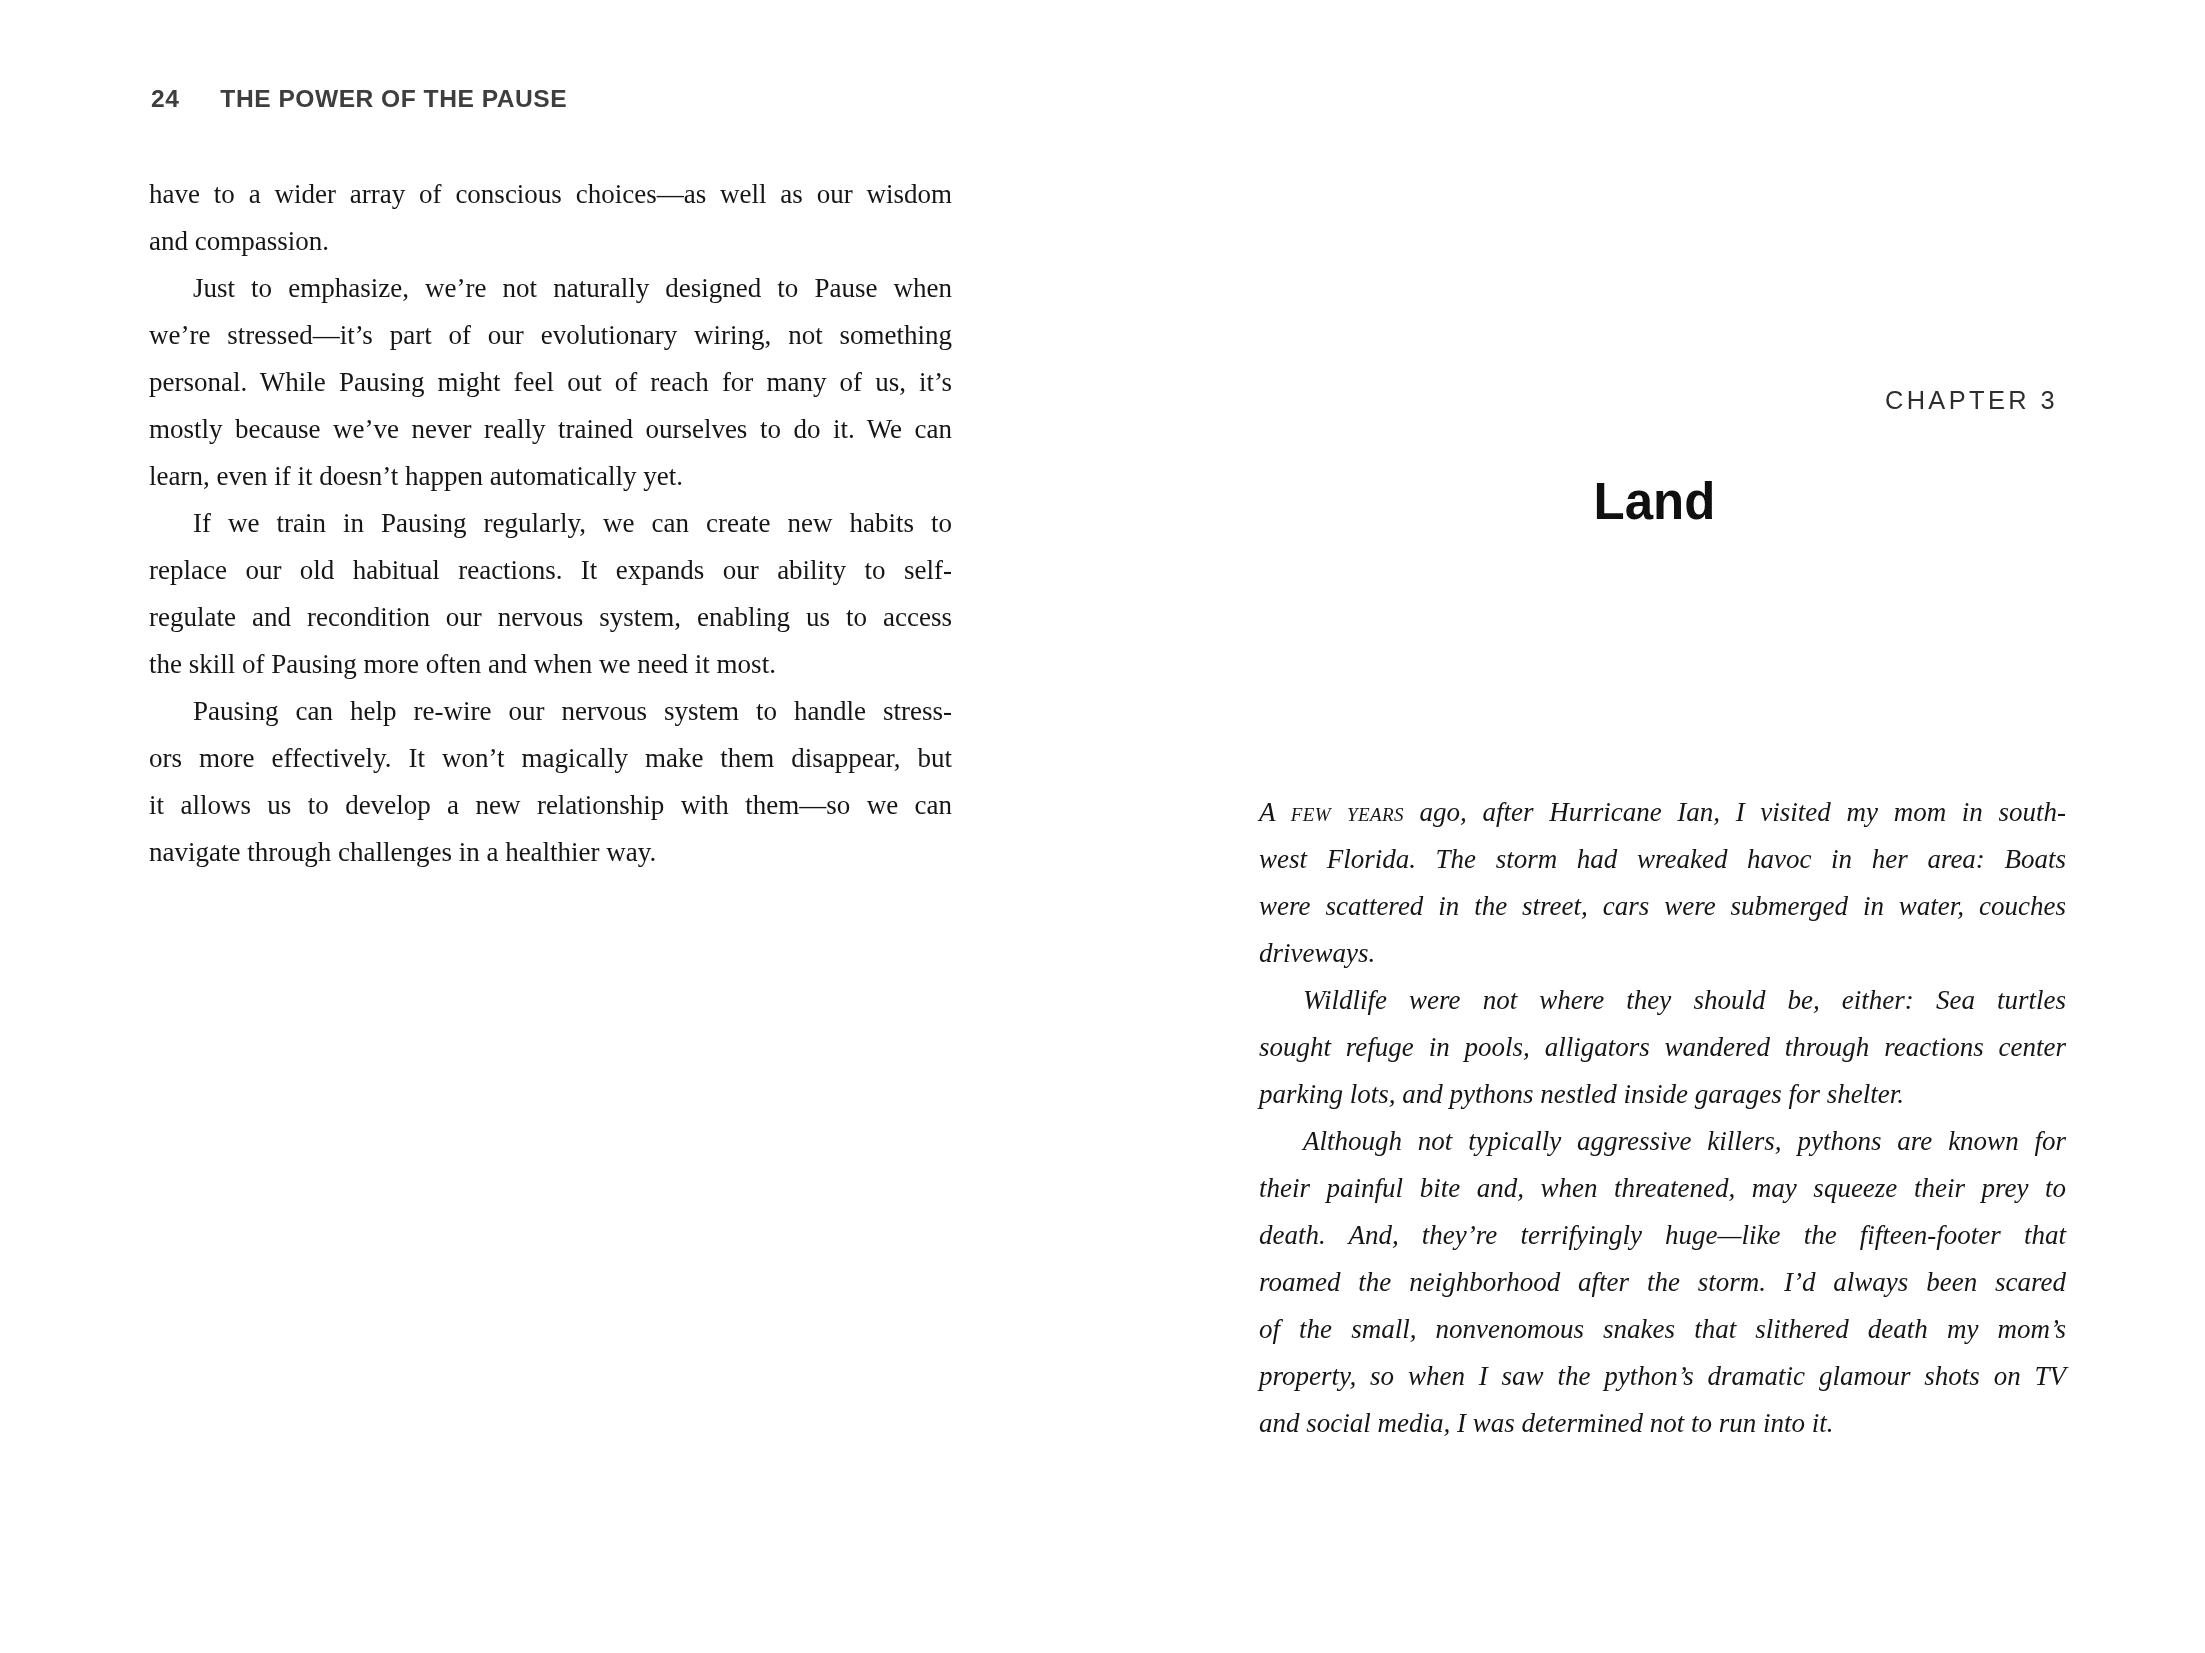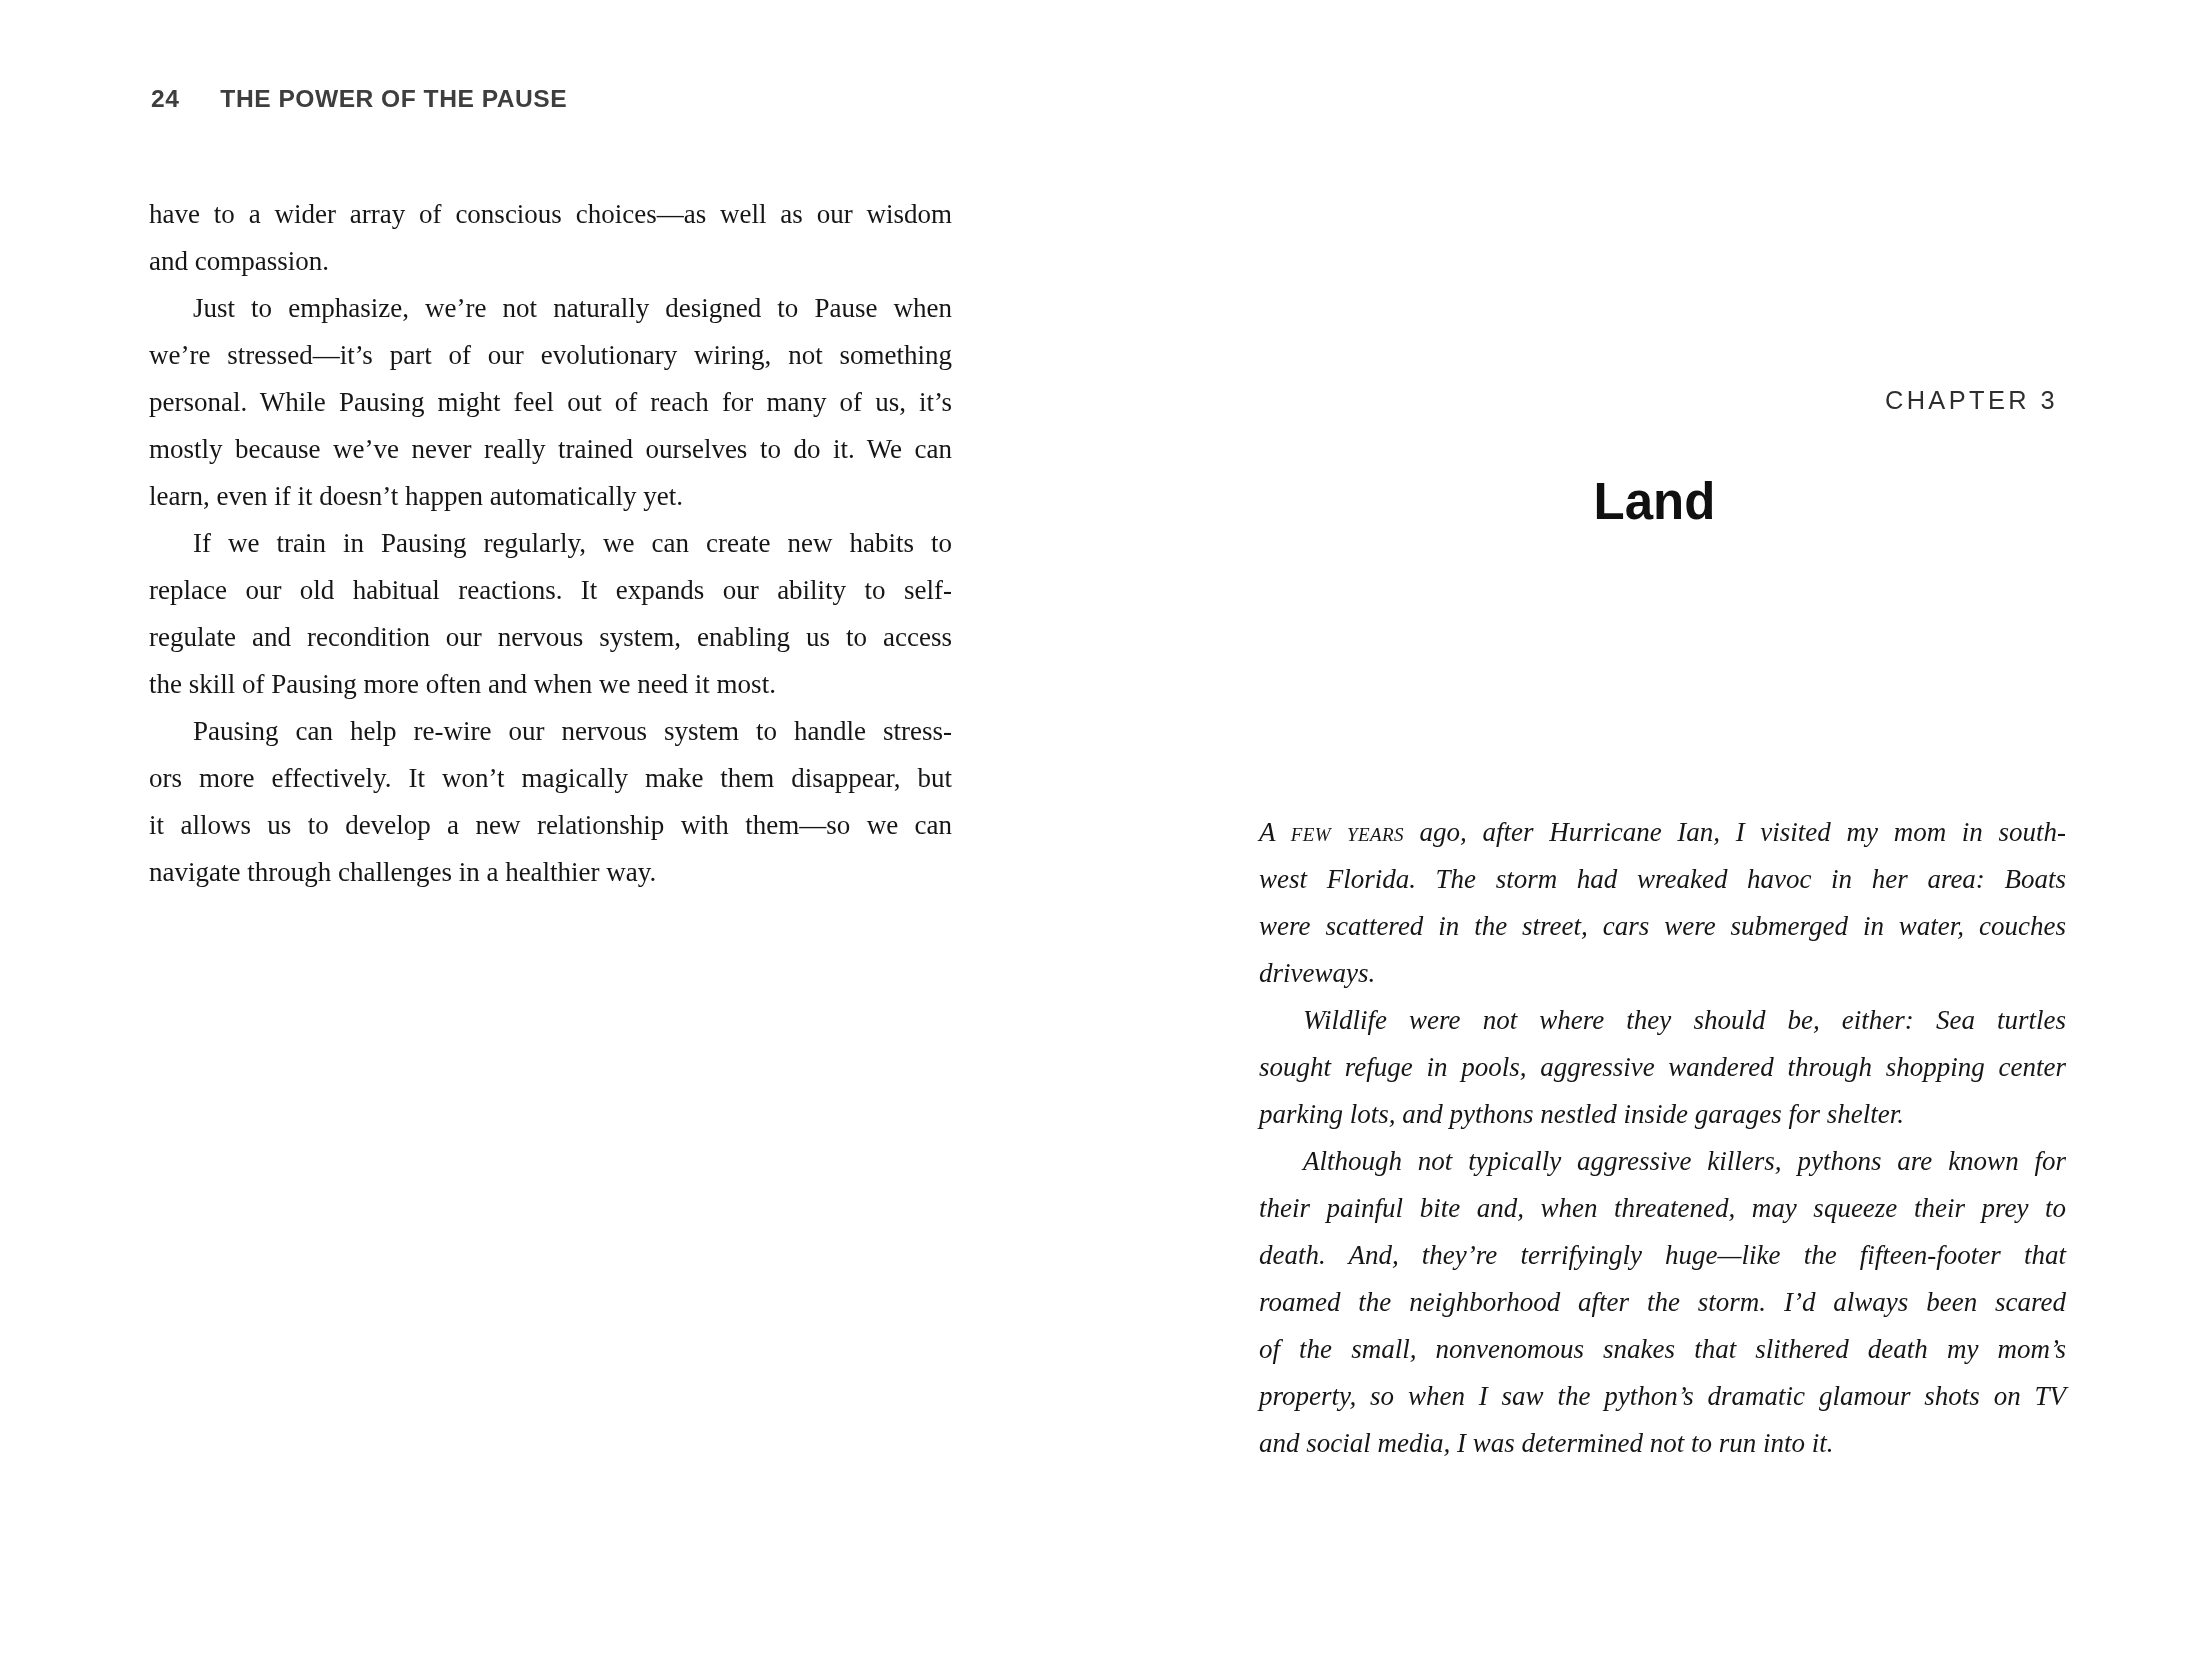--- a/index.html
+++ b/index.html
@@ -44,21 +44,20 @@
   .running-header .pn{
     display:inline-block;
     margin-right:41px;
   }
 
   
   .body-col{
     position:absolute;
     font-size:27px;
     color:#161616;
-    margin-top:20px;
   }
   .left-col{
     left:149px;
     top:171px;
     width:803px;
   }
   .right-col{
     left:156px;   
     top:789px;
     width:807px;
@@ -138,21 +137,21 @@
 
   <section class="page right">
     <div class="chapter-label">CHAPTER 3</div>
     <h1 class="chapter-title">Land</h1>
     <div class="body-col right-col" id="right-lines">
         <div class="line j">A <span class="sc">few years</span> ago, after Hurricane Ian, I visited my mom in south-</div>
         <div class="line j">west Florida. The storm had wreaked havoc in her area: Boats</div>
         <div class="line j">were scattered in the street, cars were submerged in water, couches</div>
         <div class="line">driveways.</div>
         <div class="line j ind">Wildlife were not where they should be, either: Sea turtles</div>
-        <div class="line j">sought refuge in pools, aggressive wandered through shopping center</div>
+        <div class="line j">sought refuge in pools, alligators wandered through reactions center</div>
         <div class="line">parking lots, and pythons nestled inside garages for shelter.</div>
         <div class="line j ind">Although not typically aggressive killers, pythons are known for</div>
         <div class="line j">their painful bite and, when threatened, may squeeze their prey to</div>
         <div class="line j">death. And, they’re terrifyingly huge—like the fifteen-footer that</div>
         <div class="line j">roamed the neighborhood after the storm. I’d always been scared</div>
         <div class="line j">of the small, nonvenomous snakes that slithered death my mom’s</div>
         <div class="line j">property, so when I saw the python’s dramatic glamour shots on TV</div>
         <div class="line">and social media, I was determined not to run into it.</div>
       </div>
   </section>

